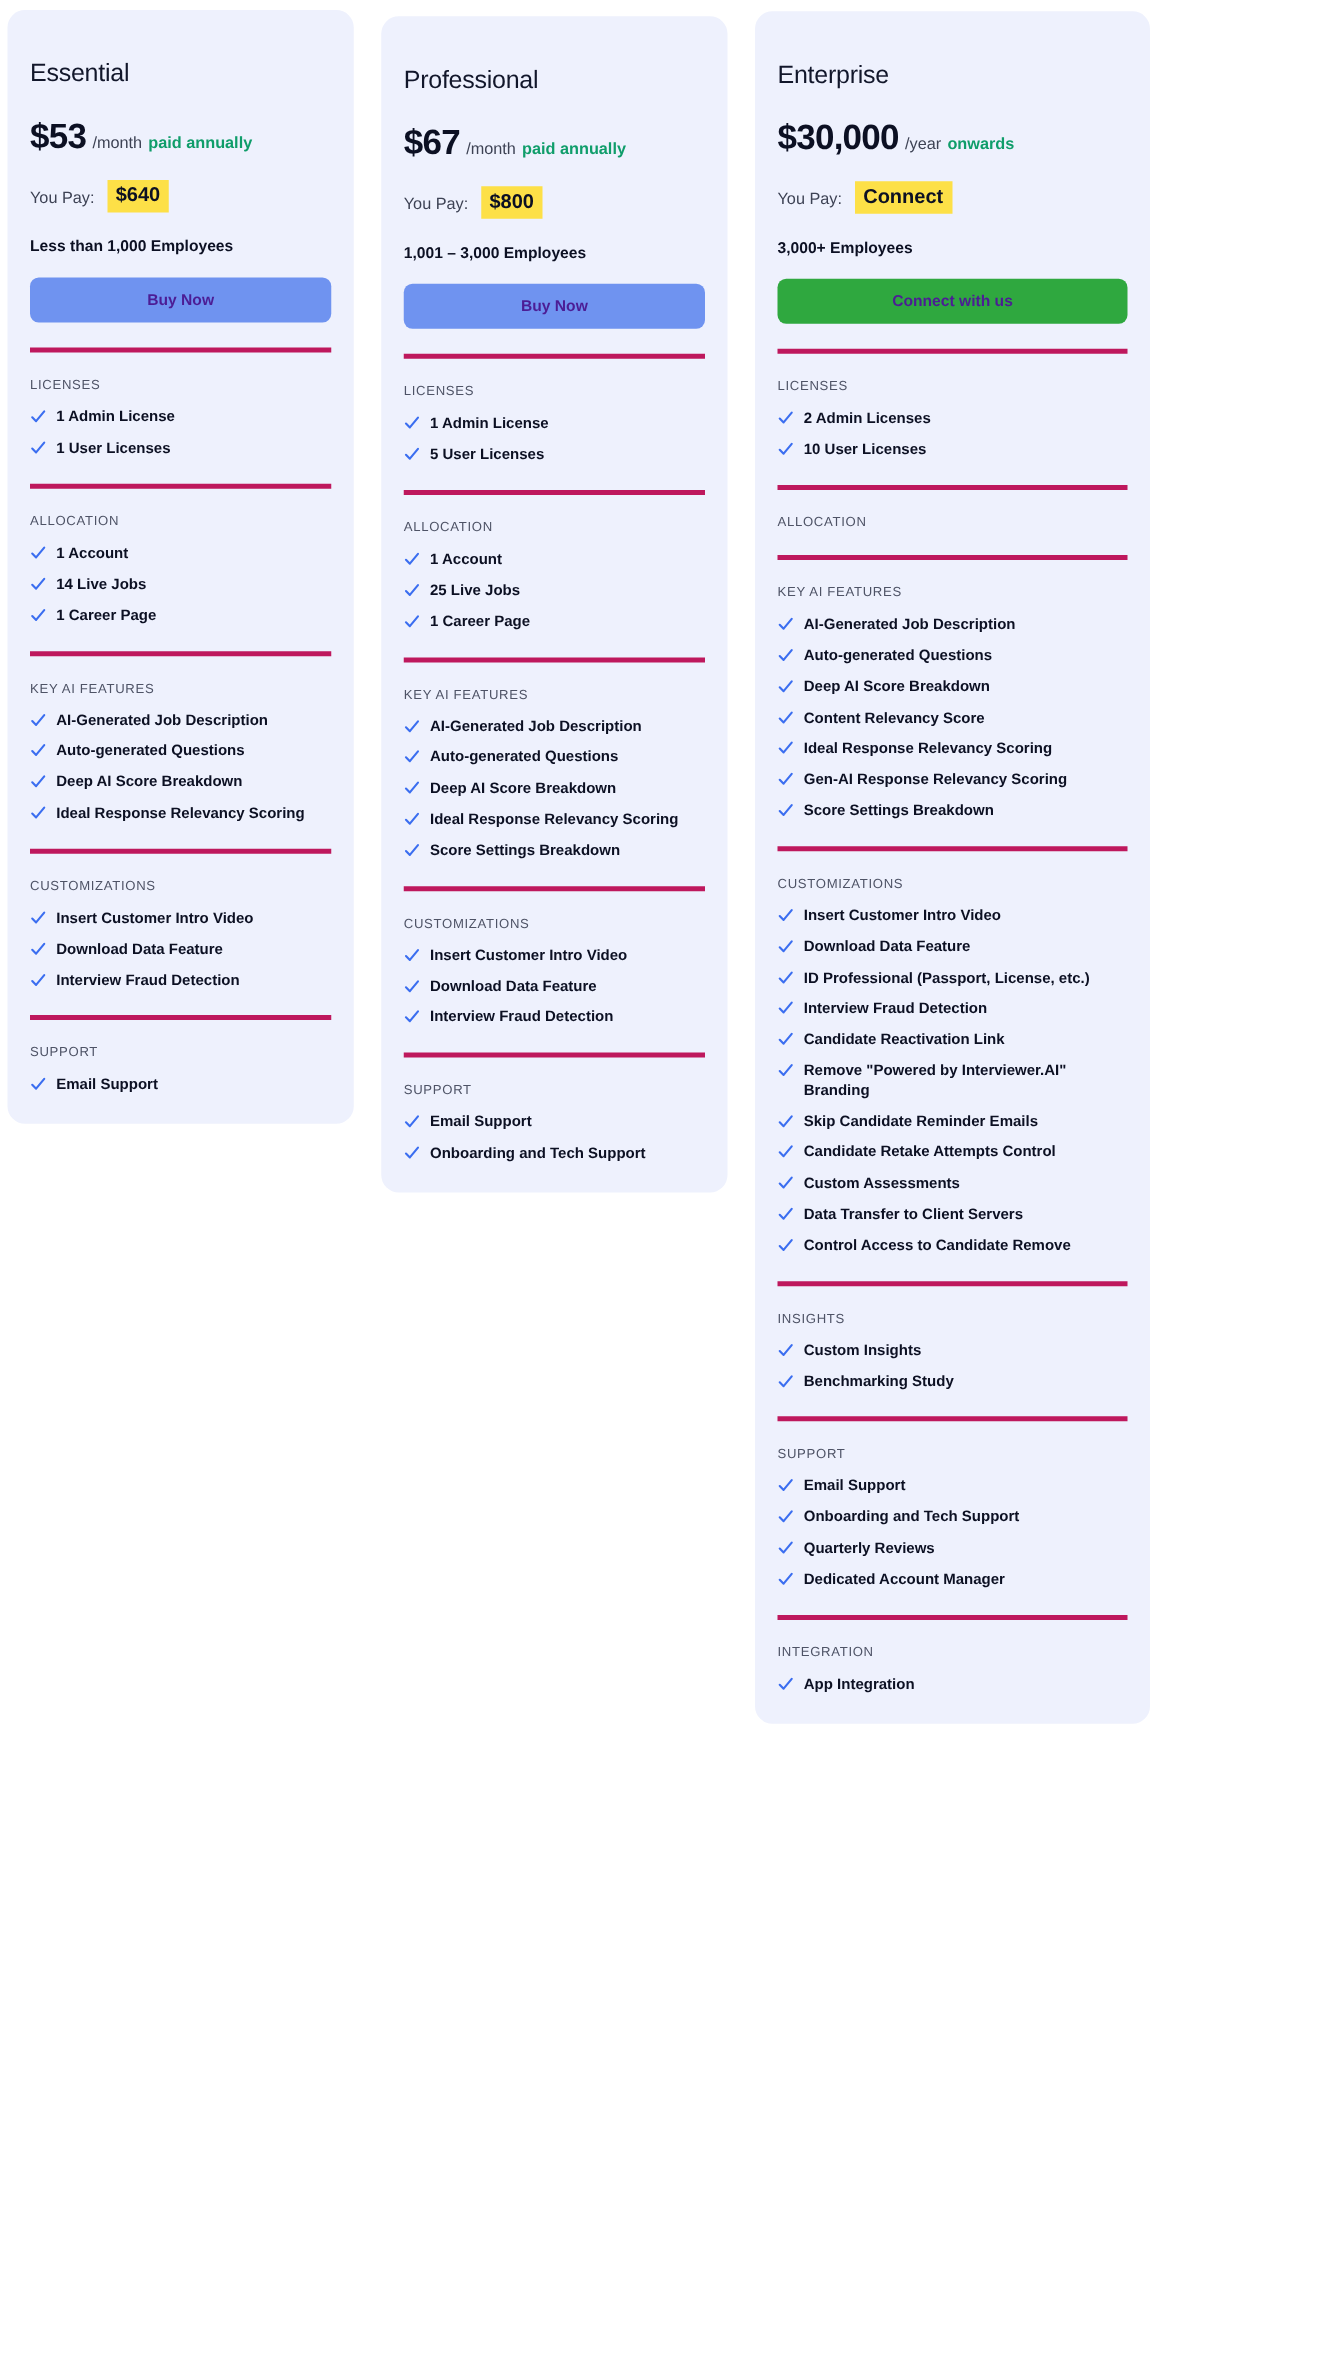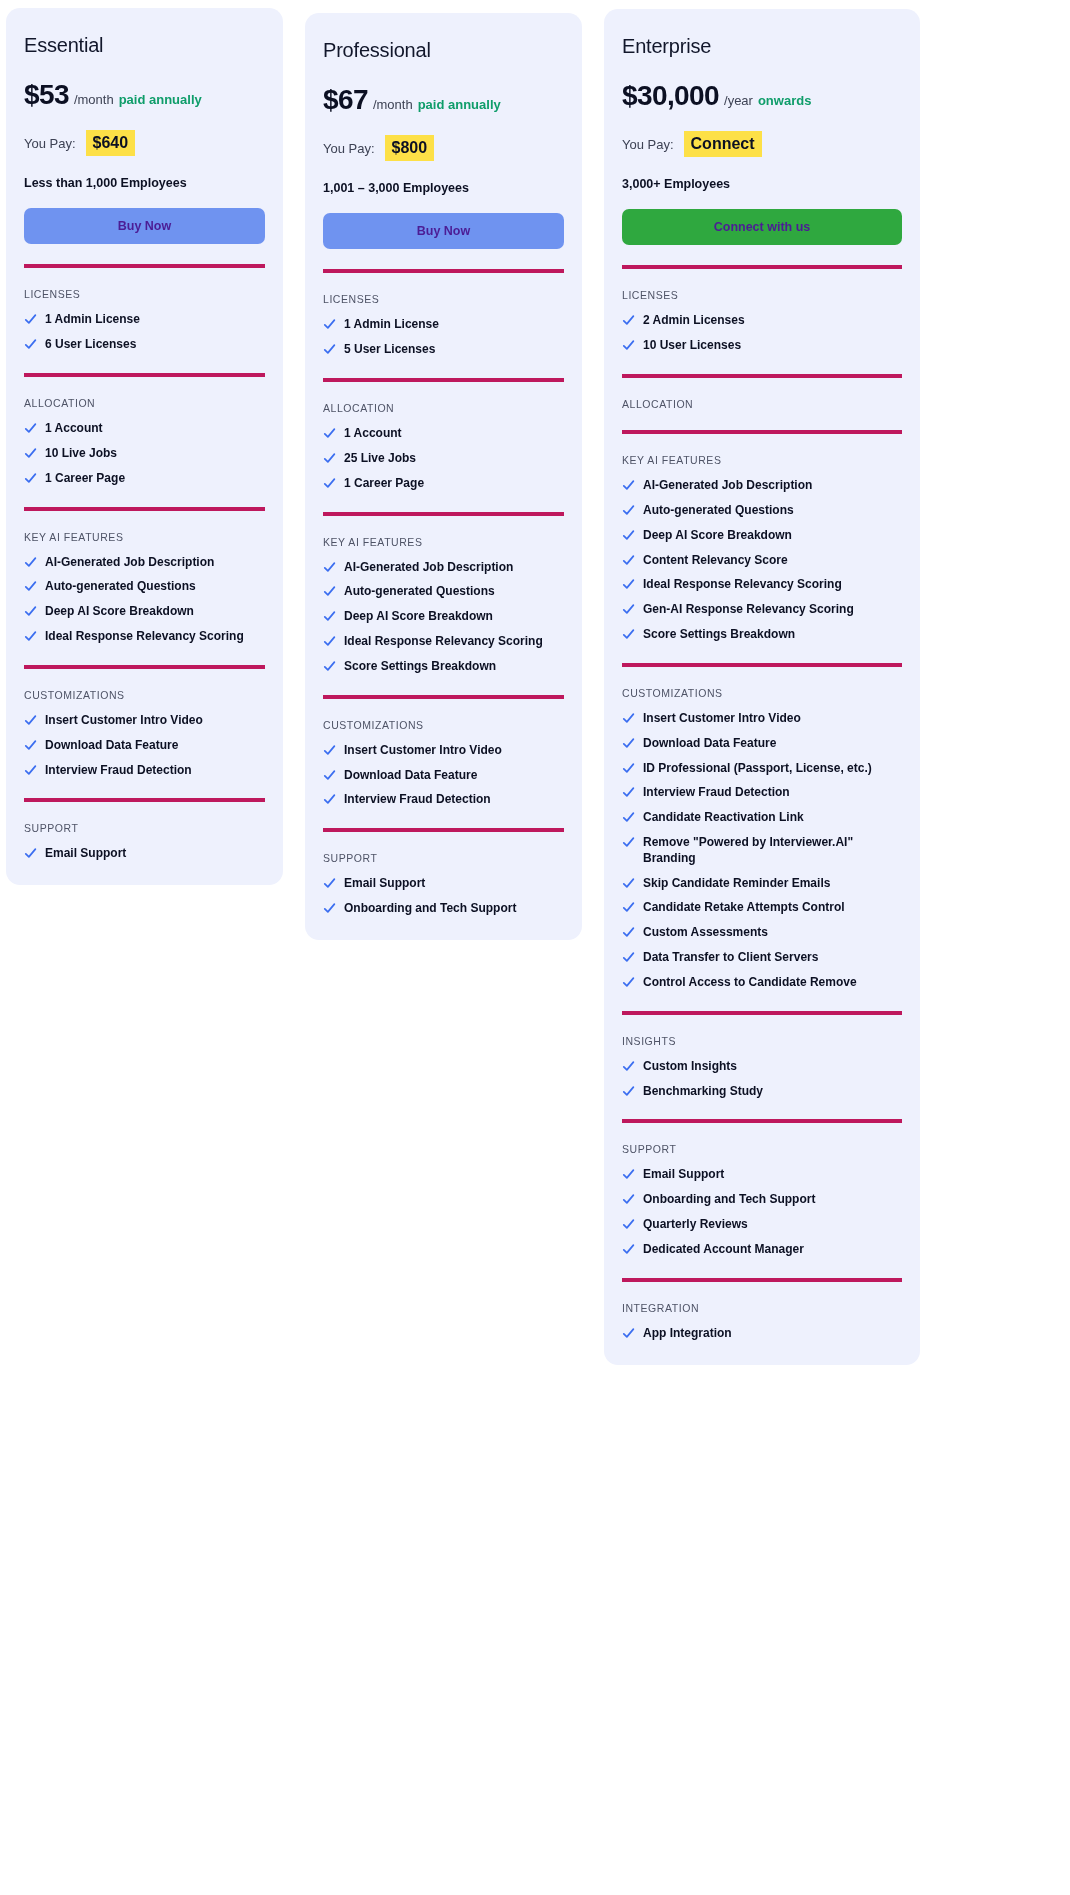--- a/index.html
+++ b/index.html
@@ -16,21 +16,21 @@
     display: flex;
     align-items: flex-start;
     gap: 22px;
     padding: 8px 6px;
   }
 
   .plan-card {
     width: 277px;
     background: #eef1fd;
     border-radius: 14px;
-    padding: 26px 18px 20px 18px;
+    padding: 40px 18px 20px 18px;
     position: relative;
   }
 
   .plan-card.essential  { margin-top: 0px; }
   .plan-card.professional { margin-top: 5px; }
   .plan-card.enterprise { margin-top: 1px; width: 316px; }
 
   .plan-name {
     font-size: 20px;
     font-weight: 400;
@@ -173,42 +173,42 @@
               </svg>
             </span>
             <span class="feature-text">1 Admin License</span>
           </li>
           <li class="feature-item">
             <span class="check-icon">
               <svg viewBox="0 0 16 16" fill="none" xmlns="http://www.w3.org/2000/svg">
                 <path d="M2.2 8.4 L6 12.2 L14 2.6" stroke="currentColor" stroke-width="2.1" stroke-linecap="round" stroke-linejoin="round"></path>
               </svg>
             </span>
-            <span class="feature-text">6 User Licenses</span>
+            <span class="feature-text">1 User Licenses</span>
           </li>
         </ul>
       </div>
       <div class="section">
         <div class="section-title">ALLOCATION</div>
         <ul class="feature-list">
           <li class="feature-item">
             <span class="check-icon">
               <svg viewBox="0 0 16 16" fill="none" xmlns="http://www.w3.org/2000/svg">
                 <path d="M2.2 8.4 L6 12.2 L14 2.6" stroke="currentColor" stroke-width="2.1" stroke-linecap="round" stroke-linejoin="round"></path>
               </svg>
             </span>
             <span class="feature-text">1 Account</span>
           </li>
           <li class="feature-item">
             <span class="check-icon">
               <svg viewBox="0 0 16 16" fill="none" xmlns="http://www.w3.org/2000/svg">
                 <path d="M2.2 8.4 L6 12.2 L14 2.6" stroke="currentColor" stroke-width="2.1" stroke-linecap="round" stroke-linejoin="round"></path>
               </svg>
             </span>
-            <span class="feature-text">10 Live Jobs</span>
+            <span class="feature-text">14 Live Jobs</span>
           </li>
           <li class="feature-item">
             <span class="check-icon">
               <svg viewBox="0 0 16 16" fill="none" xmlns="http://www.w3.org/2000/svg">
                 <path d="M2.2 8.4 L6 12.2 L14 2.6" stroke="currentColor" stroke-width="2.1" stroke-linecap="round" stroke-linejoin="round"></path>
               </svg>
             </span>
             <span class="feature-text">1 Career Page</span>
           </li>
         </ul>

